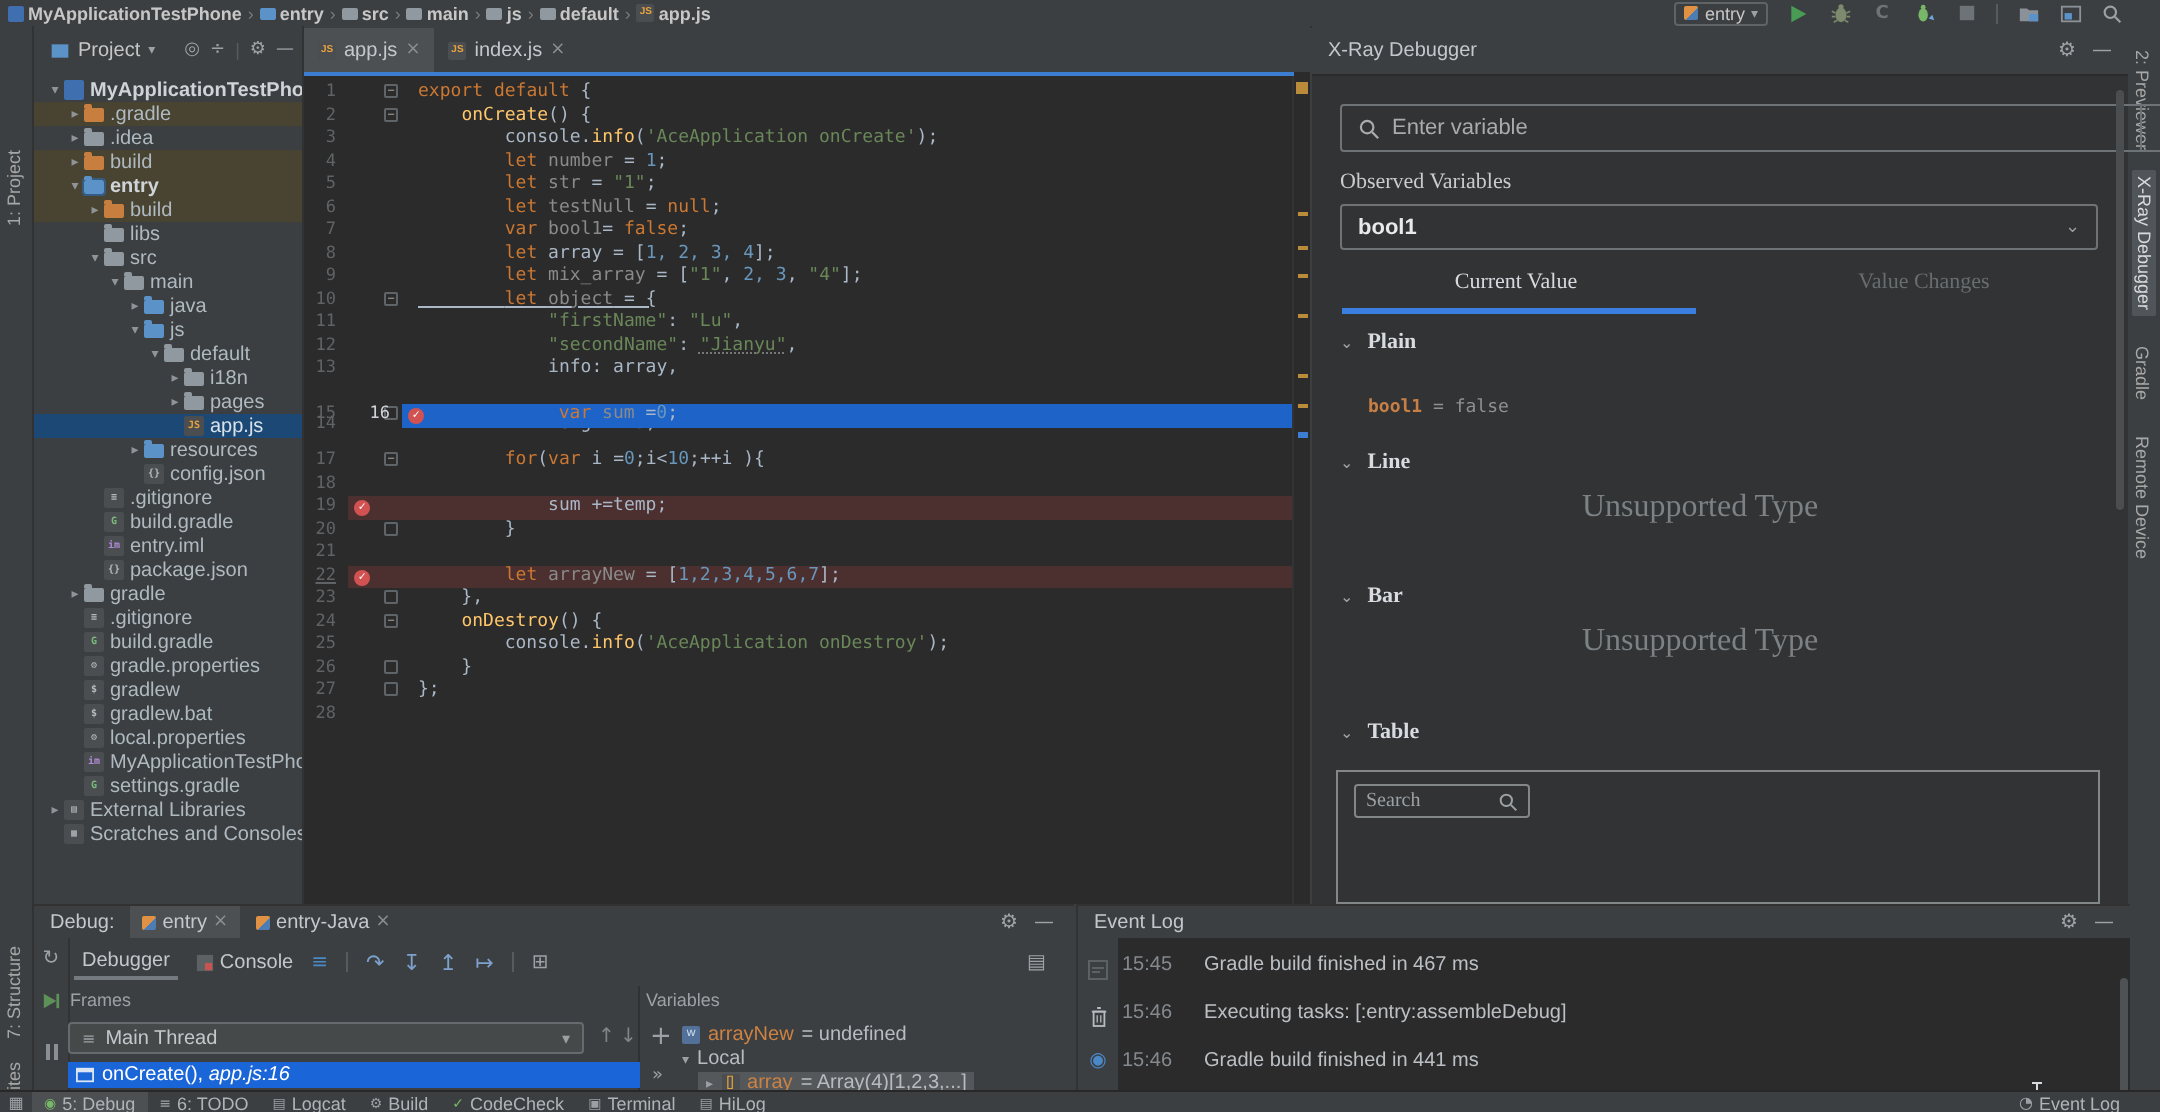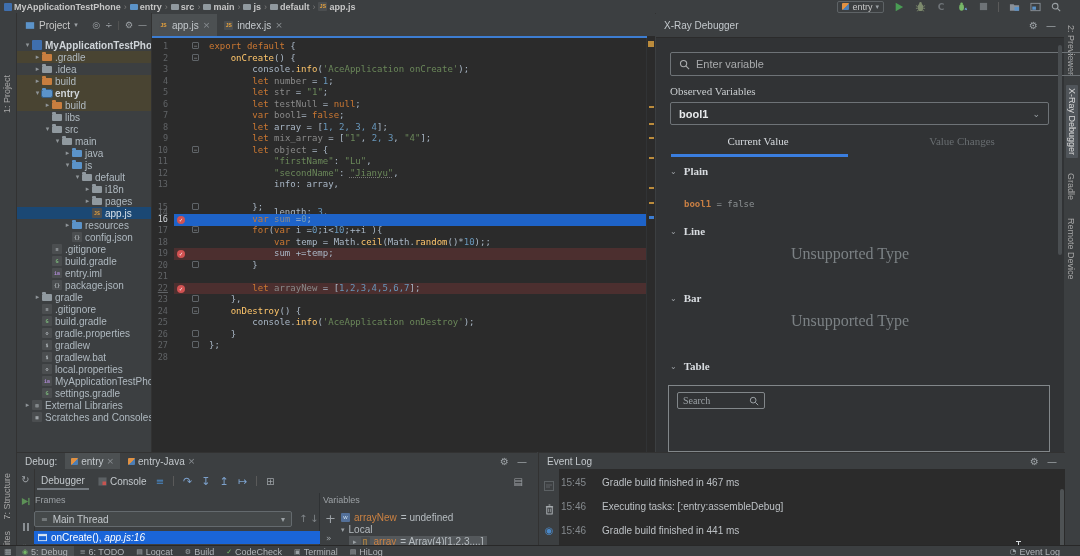--- a/index.html
+++ b/index.html
@@ -483,21 +483,21 @@
           <span class="lnum" style="position: absolute;">8</span>
           <span class="ctext" style="position: absolute;"><span>        </span><span class="k">let </span><span class="d">array</span><span class="d"> = [</span><span class="n">1, 2, 3, 4</span><span class="d">];</span></span>
         </div>
         <div class="crow" style="top: 95px;">
           <span class="lnum" style="position: absolute;">9</span>
           <span class="ctext" style="position: absolute;"><span>        </span><span class="k">let </span><span class="g">mix_array</span><span class="d"> = [</span><span class="s">"1"</span><span class="d">, </span><span class="n">2, 3</span><span class="d">, </span><span class="s">"4"</span><span class="d">];</span></span>
         </div>
         <div class="crow" style="top: 106.5px;">
           <span class="lnum" style="position: absolute;">10</span>
           <span class="foldm" style="position: absolute;">−</span>
-          <span class="ctext" style="position: absolute;"><span>        </span><span class="k">let </span><span class="g">object</span><span class="d"> = {</span></span>
+          <span class="ctext" style="position: absolute; text-decoration: underline;"><span>        </span><span class="k">let </span><span class="g">object</span><span class="d"> = {</span></span>
         </div>
         <div class="crow" style="top: 118px;">
           <span class="lnum" style="position: absolute;">11</span>
           <span class="ctext" style="position: absolute;"><span>            </span><span class="s">"firstName"</span><span class="d">: </span><span class="s">"Lu"</span><span class="d">,</span></span>
         </div>
         <div class="crow" style="top: 129.5px;">
           <span class="lnum" style="position: absolute;">12</span>
           <span class="ctext" style="position: absolute;"><span>            </span><span class="s">"secondName"</span><span class="d">: </span><span class="su">"Jianyu"</span><span class="d">,</span></span>
         </div>
         <div class="crow" style="top: 141px;">
@@ -506,34 +506,33 @@
         </div>
         <div class="crow" style="top: 152.5px; margin-top: 16px;">
           <span class="lnum" style="position: absolute;">14</span>
           <span class="ctext" style="position: absolute;"><span class="d">            length: </span><span class="n">3</span><span class="d">,</span></span>
         </div>
         <div class="crow" style="top: 164px;">
           <span class="lnum" style="position: absolute;">15</span>
           <span class="foldm" style="position: absolute;"></span>
           <span class="ctext" style="position: absolute;"><span class="d">        };</span></span>
         </div>
-        <div class="crow" style="top: 176px;">
+        <div class="crow" style="top: 164px; margin-left: 27px;">
           <span class="rowbg cur" style="position: absolute;"></span>
           <span class="lnum" style="position: absolute; color: rgb(208, 212, 216);">16</span>
           <span class="bpdot" style="position: absolute;">✓</span>
           <span class="ctext" style="position: absolute;"><span>        </span><span class="k">var </span><span class="g">sum</span><span class="d"> =</span><span class="n">0</span><span class="d">;</span></span>
         </div>
         <div class="crow" style="top: 187px;">
           <span class="lnum" style="position: absolute;">17</span>
           <span class="foldm" style="position: absolute;">−</span>
           <span class="ctext" style="position: absolute;"><span>        </span><span class="k">for</span><span class="d">(</span><span class="k">var </span><span class="d">i =</span><span class="n">0</span><span class="d">;i&lt;</span><span class="n">10</span><span class="d">;++i ){</span></span>
         </div>
         <div class="crow" style="top: 198.5px;">
           <span class="lnum" style="position: absolute;">18</span>
-          <span class="ctext" style="position: absolute;"><span>            </span><span class="k">var </span><span class="d">temp = Math.</span><span class="f">ceil</span><span class="d">(Math.</span><span class="f">random</span><span class="d">()*</span><span class="n">10</span><span class="d">);;</span></span>
         </div>
         <div class="crow" style="top: 210px;">
           <span class="rowbg bp" style="position: absolute;"></span>
           <span class="lnum" style="position: absolute;">19</span>
           <span class="bpdot" style="position: absolute;">✓</span>
           <span class="ctext" style="position: absolute;"><span class="d">            sum +=temp;</span></span>
         </div>
         <div class="crow" style="top: 221.5px;">
           <span class="lnum" style="position: absolute;">20</span>
           <span class="foldm" style="position: absolute;"></span>

